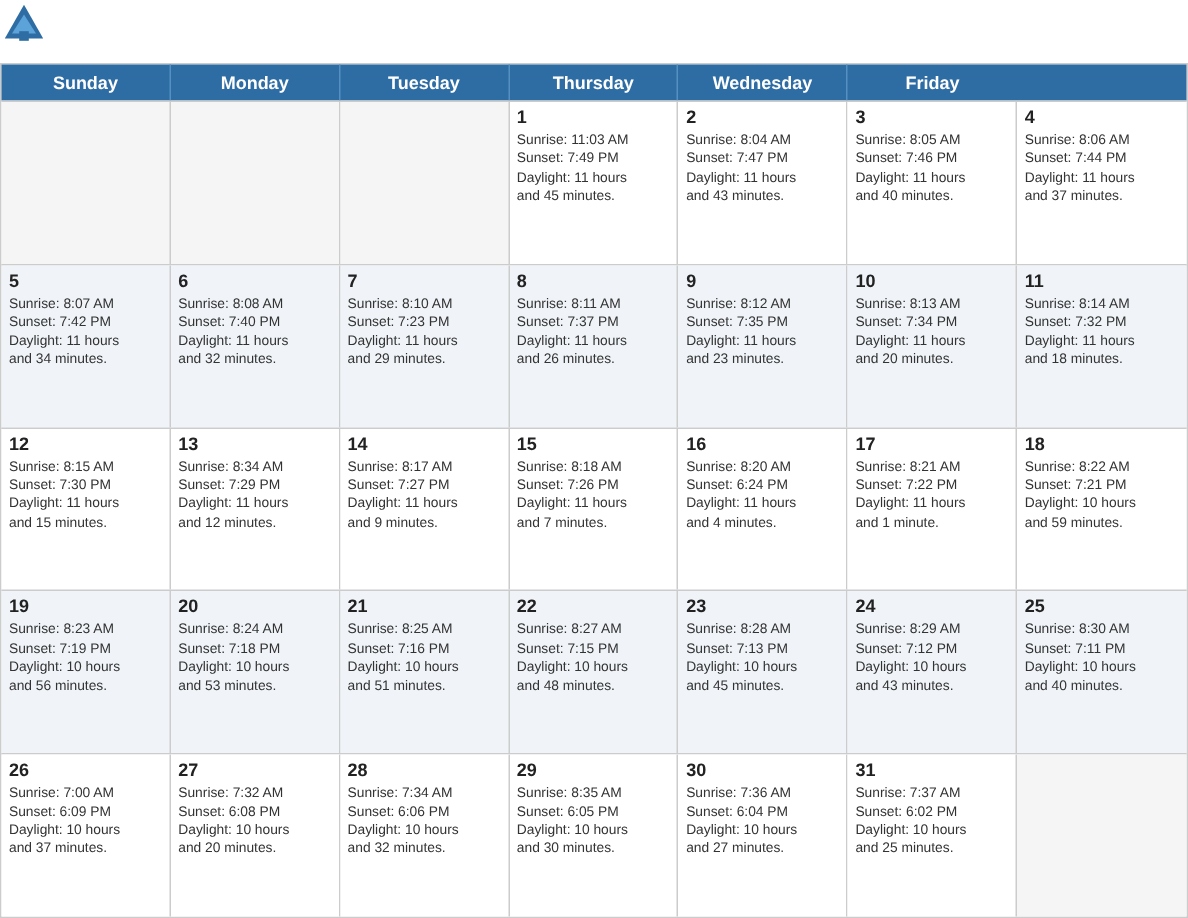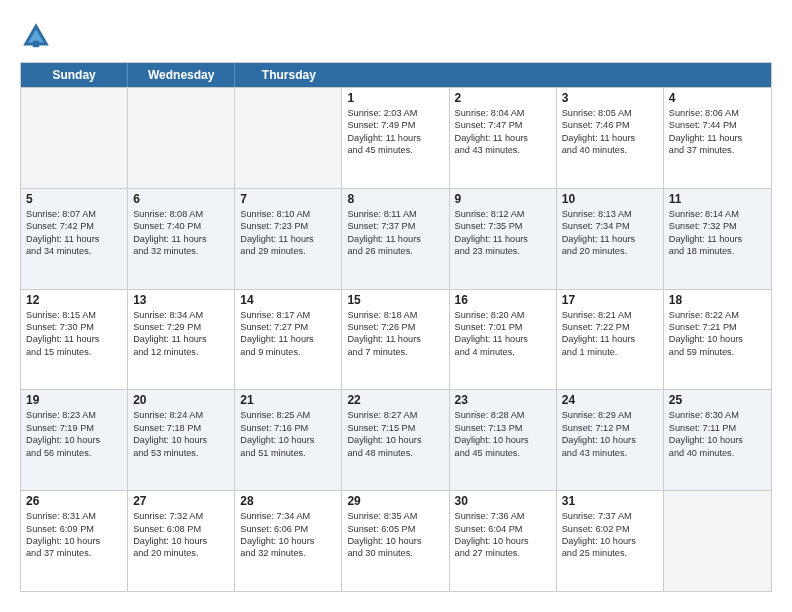--- a/index.html
+++ b/index.html
@@ -6,21 +6,21 @@
     body {
       width: 792px;
       height: 612px;
       font-family: Arial, sans-serif;
       background: #fff;
       overflow: hidden;
     }
     .page {
       width: 792px;
       height: 612px;
-      padding: 20px;
+      padding: 0;
       display: flex;
       flex-direction: column;
     }
     .header {
       display: flex;
       align-items: flex-start;
       justify-content: space-between;
       margin-bottom: 10px;
     }
     .logo {
@@ -132,31 +132,34 @@
     </div>
     <div class="title-block">
       <div class="month-title"></div>
       <div class="location"></div>
     </div>
   </div>
 
   <div class="calendar">
     <div class="cal-header">
     <div class="cal-header-cell">Sunday</div>
+        <div class="cal-header-cell">Monday</div>
+        <div class="cal-header-cell">Tuesday</div>
+        <div class="cal-header-cell">Thursday</div>
         <div class="cal-header-cell">Wednesday</div>
-        <div class="cal-header-cell">Thursday</div>
+        <div class="cal-header-cell">Friday</div>
       </div>
     <div class="cal-body">
     <div class="cal-row">
           <div class="cal-cell empty"></div>
           <div class="cal-cell empty"></div>
           <div class="cal-cell empty"></div>
           <div class="cal-cell">
             <div class="day-num">1</div>
-            <div class="cell-line">Sunrise: 2:03 AM</div>
+            <div class="cell-line">Sunrise: 11:03 AM</div>
             <div class="cell-line">Sunset: 7:49 PM</div>
             <div class="cell-line">Daylight: 11 hours</div>
             <div class="cell-line">and 45 minutes.</div>
           </div>
           <div class="cal-cell">
             <div class="day-num">2</div>
             <div class="cell-line">Sunrise: 8:04 AM</div>
             <div class="cell-line">Sunset: 7:47 PM</div>
             <div class="cell-line">Daylight: 11 hours</div>
             <div class="cell-line">and 43 minutes.</div>
@@ -252,21 +255,21 @@
           <div class="cal-cell">
             <div class="day-num">15</div>
             <div class="cell-line">Sunrise: 8:18 AM</div>
             <div class="cell-line">Sunset: 7:26 PM</div>
             <div class="cell-line">Daylight: 11 hours</div>
             <div class="cell-line">and 7 minutes.</div>
           </div>
           <div class="cal-cell">
             <div class="day-num">16</div>
             <div class="cell-line">Sunrise: 8:20 AM</div>
-            <div class="cell-line">Sunset: 7:01 PM</div>
+            <div class="cell-line">Sunset: 6:24 PM</div>
             <div class="cell-line">Daylight: 11 hours</div>
             <div class="cell-line">and 4 minutes.</div>
           </div>
           <div class="cal-cell">
             <div class="day-num">17</div>
             <div class="cell-line">Sunrise: 8:21 AM</div>
             <div class="cell-line">Sunset: 7:22 PM</div>
             <div class="cell-line">Daylight: 11 hours</div>
             <div class="cell-line">and 1 minute.</div>
           </div>
@@ -325,21 +328,21 @@
             <div class="day-num">25</div>
             <div class="cell-line">Sunrise: 8:30 AM</div>
             <div class="cell-line">Sunset: 7:11 PM</div>
             <div class="cell-line">Daylight: 10 hours</div>
             <div class="cell-line">and 40 minutes.</div>
           </div>
         </div>
         <div class="cal-row">
           <div class="cal-cell">
             <div class="day-num">26</div>
-            <div class="cell-line">Sunrise: 8:31 AM</div>
+            <div class="cell-line">Sunrise: 7:00 AM</div>
             <div class="cell-line">Sunset: 6:09 PM</div>
             <div class="cell-line">Daylight: 10 hours</div>
             <div class="cell-line">and 37 minutes.</div>
           </div>
           <div class="cal-cell">
             <div class="day-num">27</div>
             <div class="cell-line">Sunrise: 7:32 AM</div>
             <div class="cell-line">Sunset: 6:08 PM</div>
             <div class="cell-line">Daylight: 10 hours</div>
             <div class="cell-line">and 20 minutes.</div>

